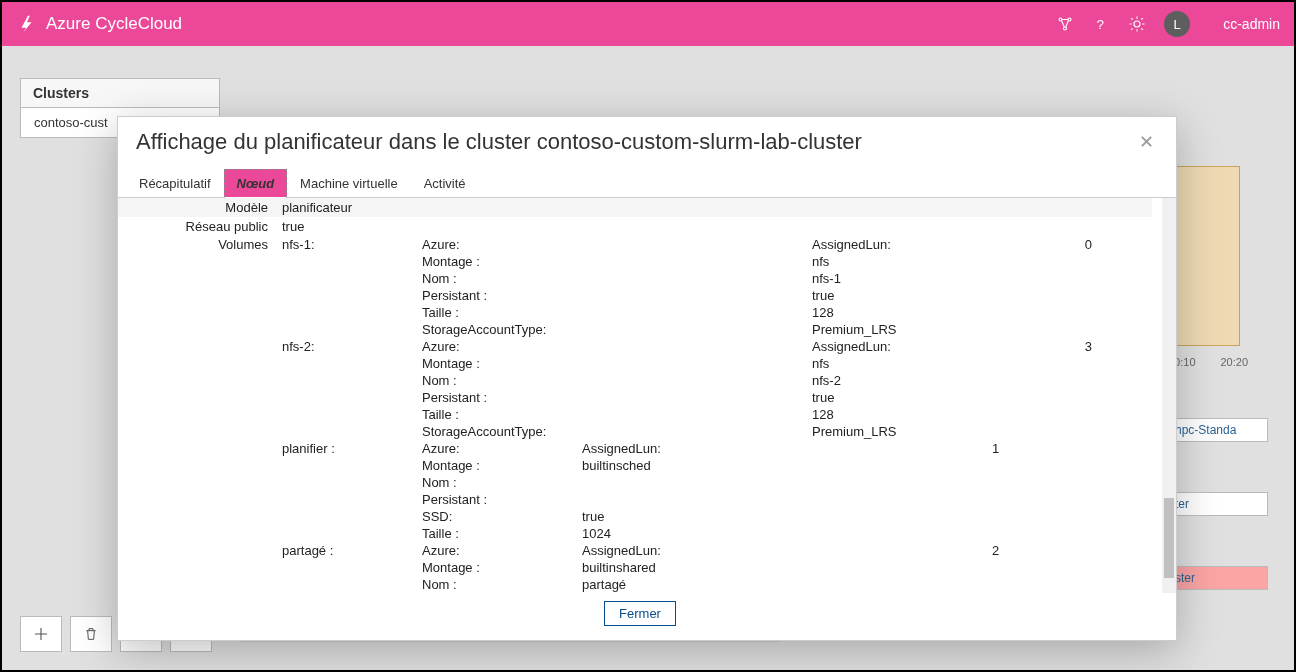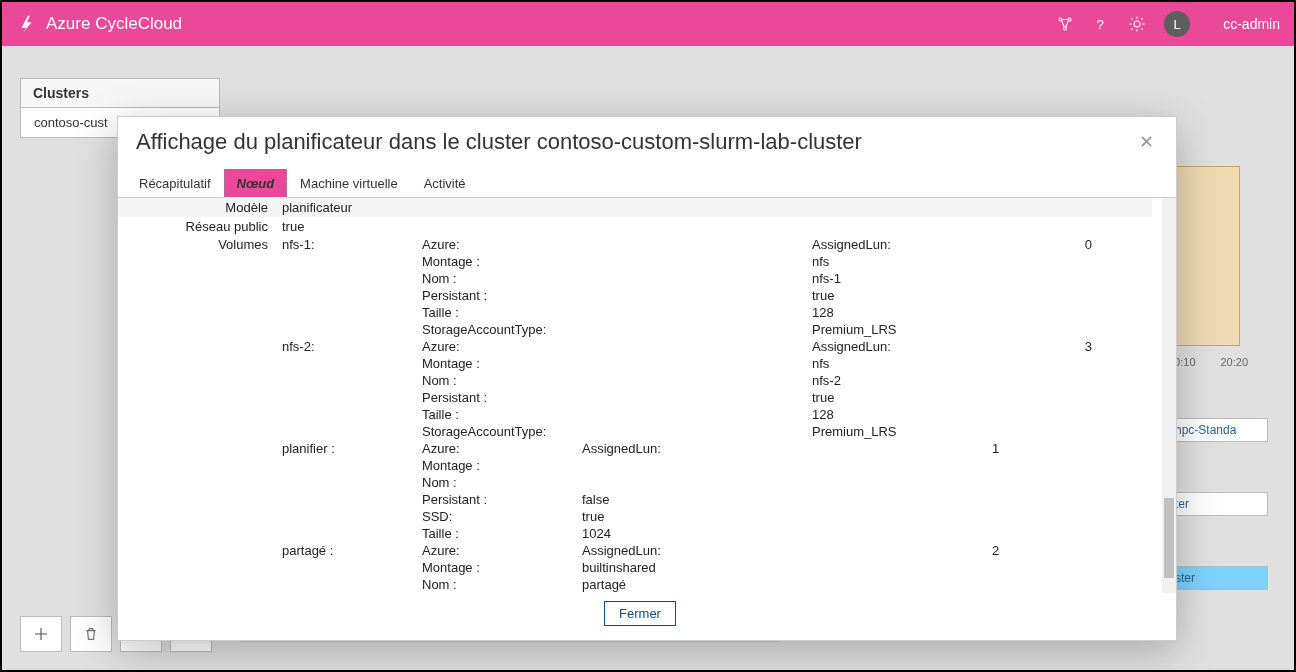--- a/index.html
+++ b/index.html
@@ -28,21 +28,21 @@
   .bottom-toolbar { position: absolute; left: 18px; bottom: 18px; display: flex; gap: 8px; align-items: center; }
   .bottom-toolbar .tbtn { width: 42px; height: 36px; border: 1px solid #bbb; background: #fff; display: flex; align-items: center; justify-content: center; cursor: pointer; }
   .bottom-toolbar .hscroll { width: 540px; height: 16px; background: #e5e5e5; border: 1px solid #cfcfcf; position: relative; margin-left: 20px; }
   .bottom-toolbar .hscroll .thumb { position: absolute; left: 0; top: 0; bottom: 0; width: 220px; background: #c0c0c0; }
 
   
   .right-bg { position: absolute; right: 26px; top: 120px; width: 100px; font-size: 12px; color: #555; }
   .right-bg .chart { width: 72px; height: 180px; border: 1px solid #caa35b; background: #eed9b3; margin-bottom: 10px; }
   .right-bg .ticks { display: flex; justify-content: space-between; font-size: 11px; color: #666; width: 80px; }
   .right-bg .box { border: 1px solid #bbb; padding: 4px 6px; margin-top: 50px; color: #2a6496; background: #fff; }
-  .right-bg .box.sel { background: #7dd3fc; }
+  .right-bg .box.sel { background: #fca5a5; }
 
   
   .dialog { position: absolute; left: 115px; top: 70px; width: 1060px; height: 525px; background: #fff; border: 1px solid #ccc; box-shadow: 0 10px 40px rgba(0,0,0,0.25); display: flex; flex-direction: column; }
   .dialog-head { padding: 10px 18px 6px 18px; display: flex; align-items: center; }
   .dialog-head h2 { font-size: 22px; font-weight: 300; color: #333; flex: 1; }
   .dialog-head .close { font-size: 18px; color: #999; cursor: pointer; padding: 4px; }
 
   .tabs { display: flex; border-bottom: 1px solid #ccc; padding: 0 8px; margin-top: 6px; }
   .tabs .tab { padding: 6px 12px; font-size: 13px; color: #333; cursor: pointer; border: 1px solid transparent; border-bottom: none; }
   .tabs .tab.active { border: 1px dashed #888; border-bottom: 1px solid #fff; background: #ec4899; font-weight: 600; margin-bottom: -1px; font-style: italic; }
@@ -287,35 +287,35 @@
               <div>planifier :</div>
               <div>Azure:</div>
               <div>AssignedLun:</div>
               <div></div>
               <div style="text-align: left;">1</div>
             </div>
             <div class="vol-block">
               <div></div>
               <div></div>
               <div>Montage :</div>
+              <div>builtinsched</div>
               <div></div>
               <div></div>
             </div>
             <div class="vol-block">
               <div></div>
               <div></div>
               <div>Nom :</div>
               <div></div>
               <div></div>
             </div>
             <div class="vol-block">
               <div></div>
               <div></div>
               <div>Persistant :</div>
-              <div>false</div>
               <div></div>
               <div></div>
             </div>
             <div class="vol-block">
               <div></div>
               <div></div>
               <div>SSD:</div>
               <div>true</div>
               <div></div>
               <div></div>

